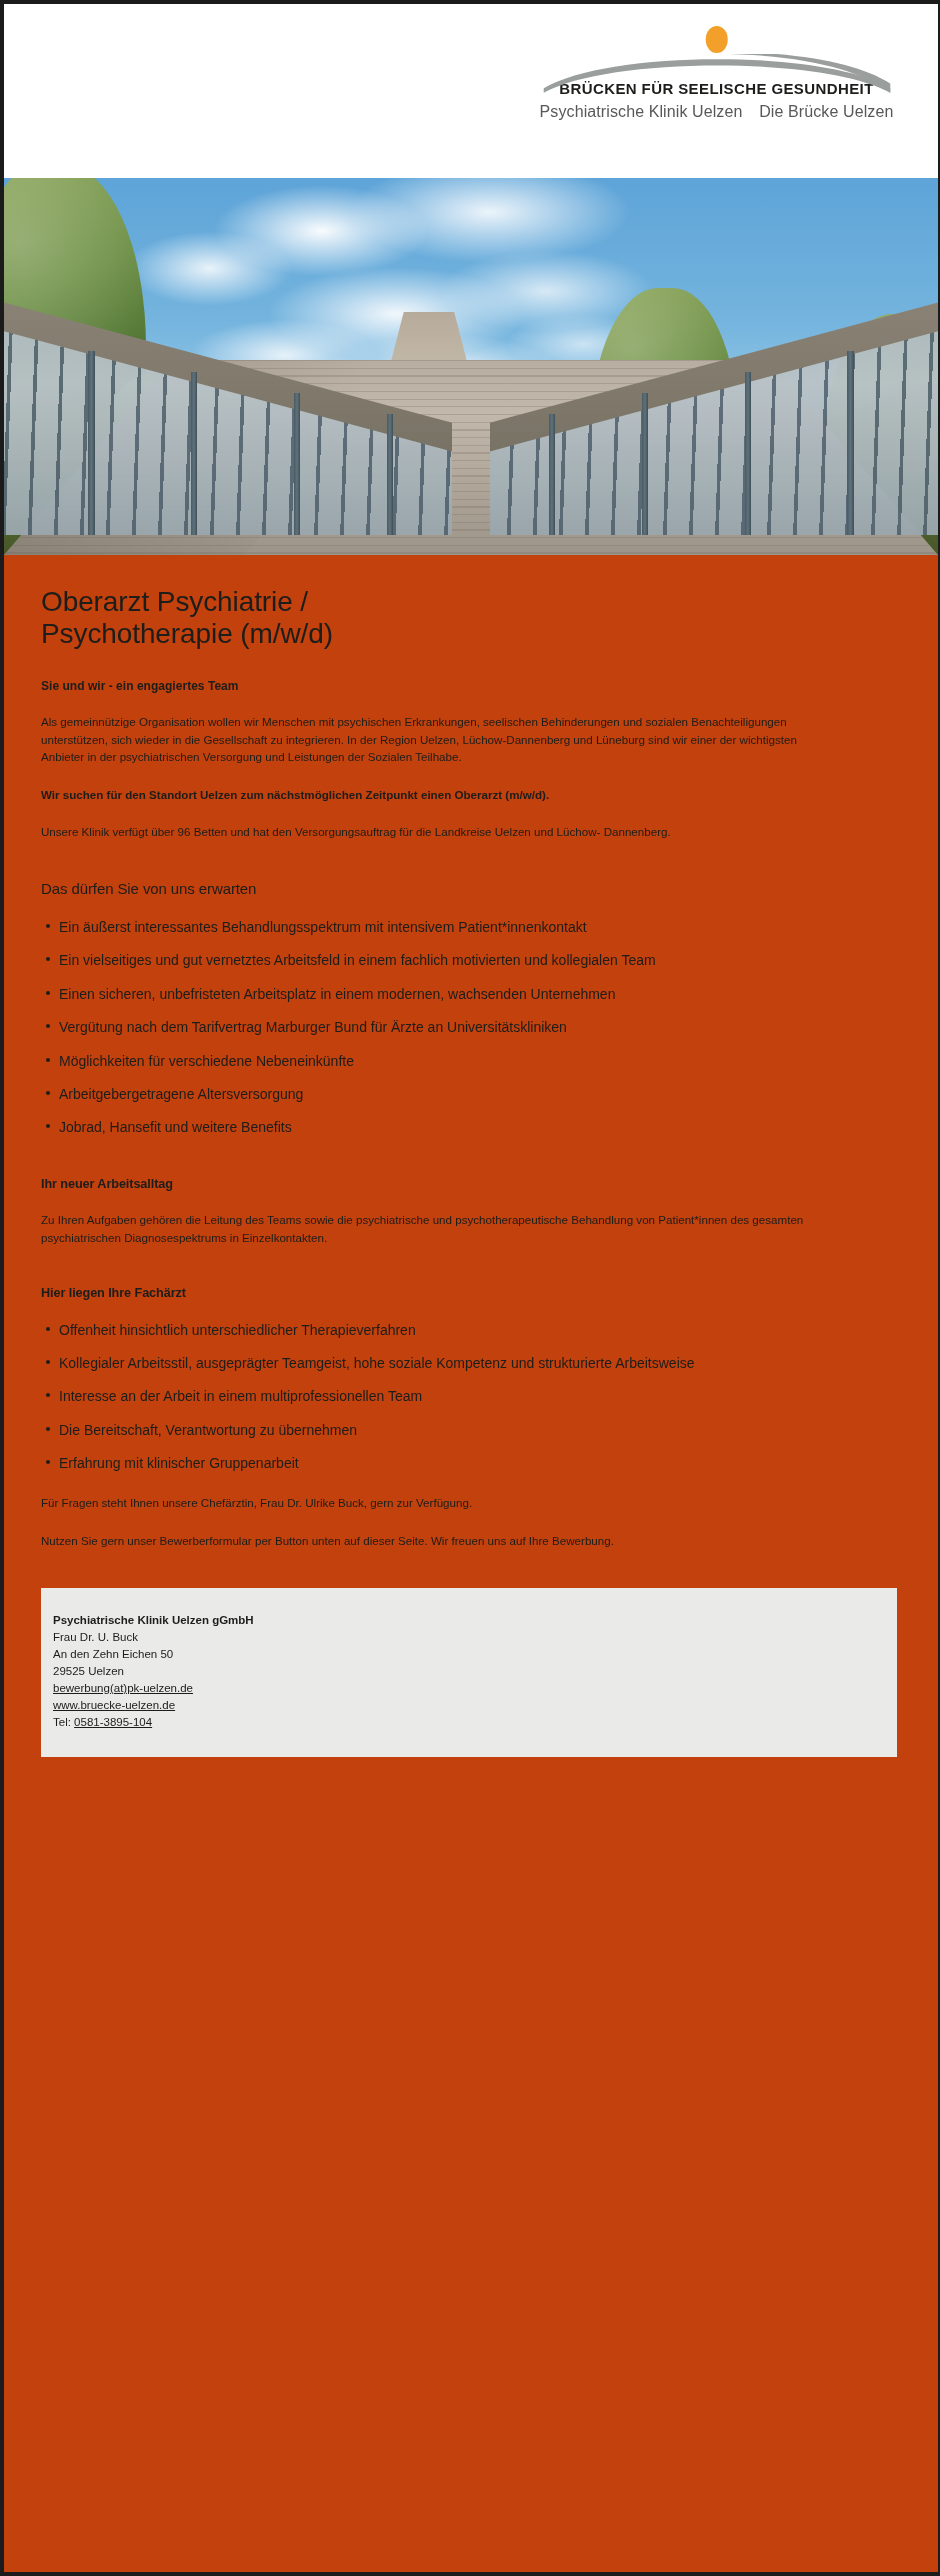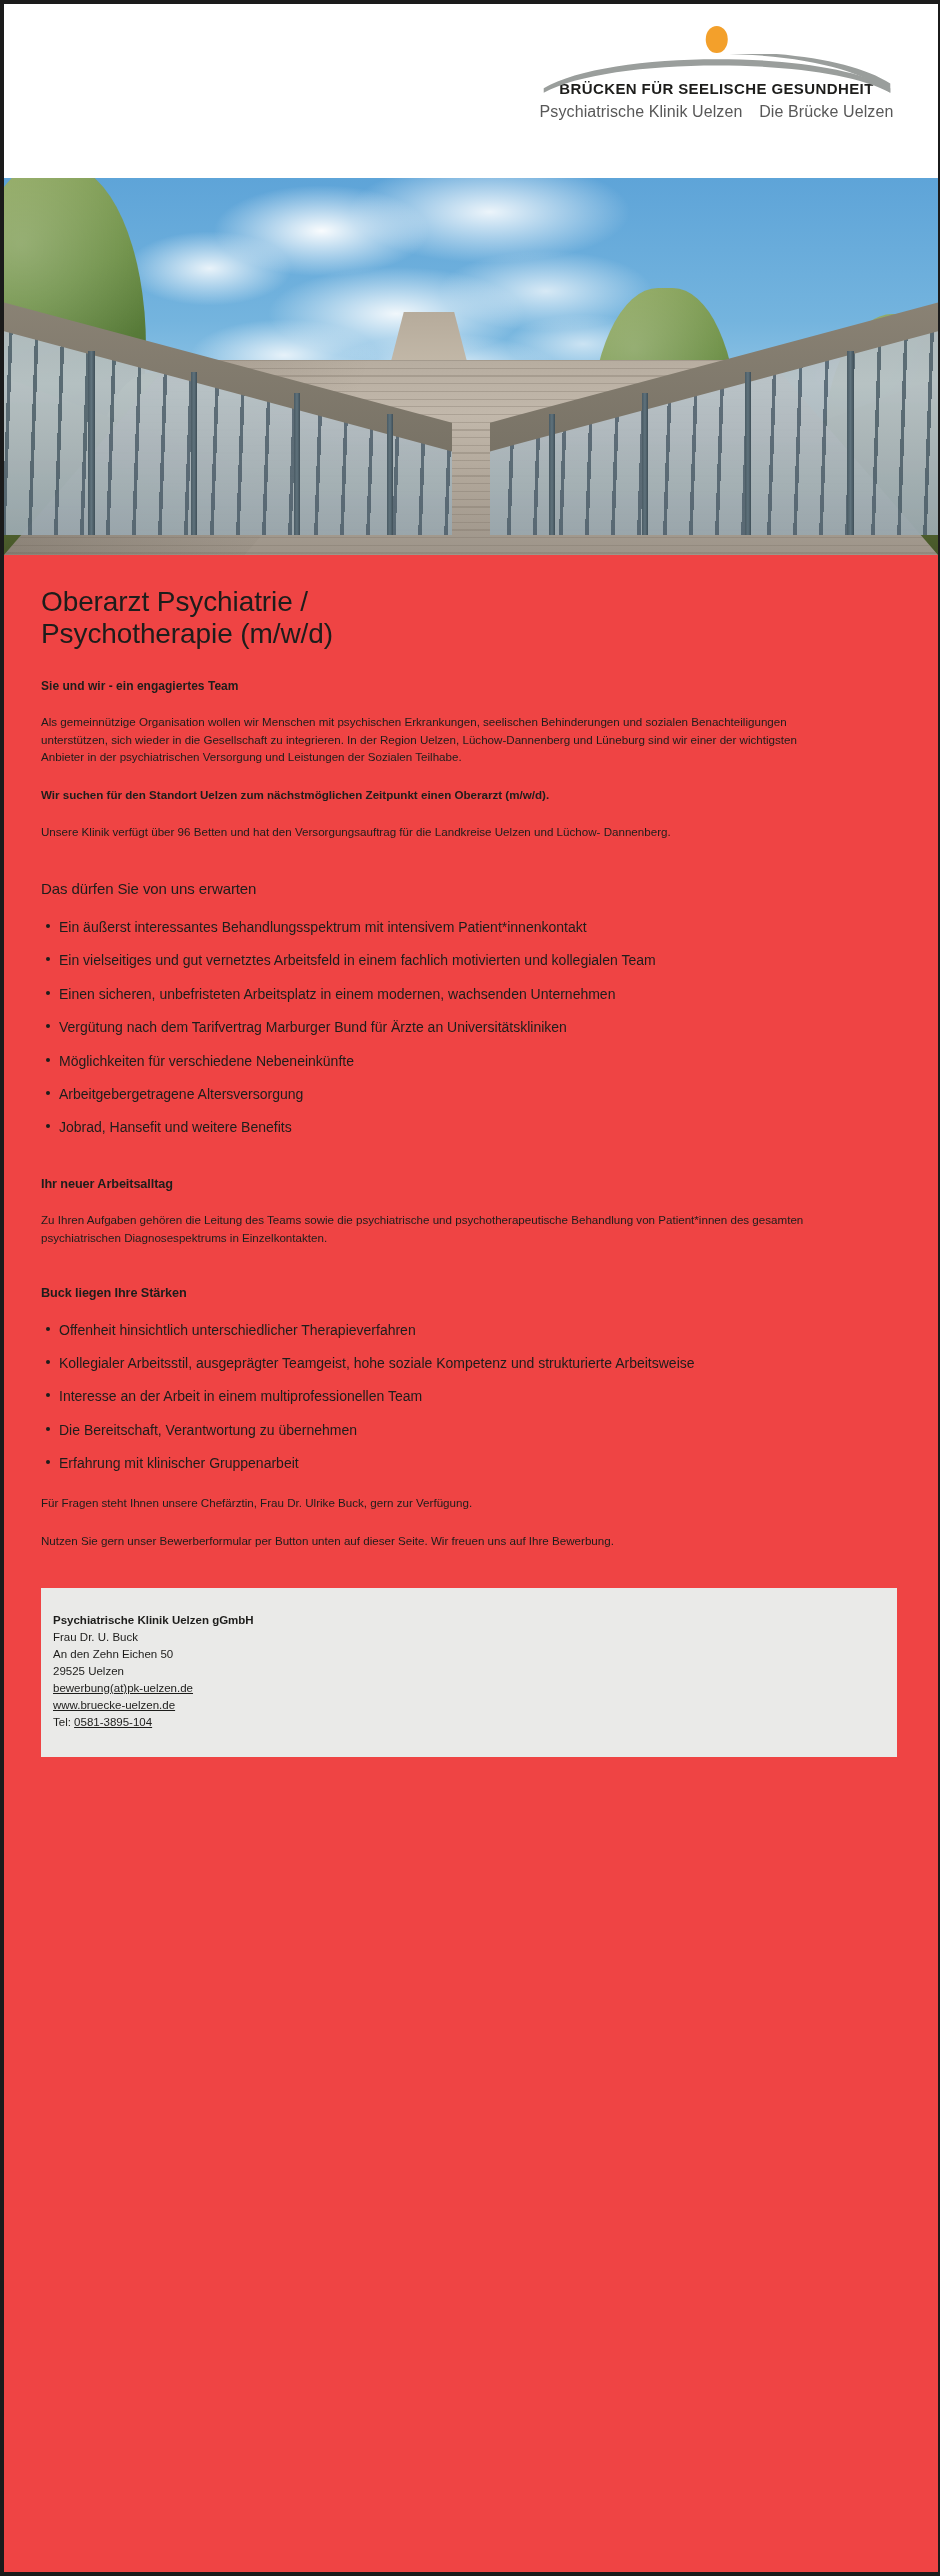--- a/index.html
+++ b/index.html
@@ -9,21 +9,21 @@
     width: 940px;
     background: #ffffff;
     font-family: "Liberation Sans", sans-serif;
     -webkit-font-smoothing: antialiased;
   }
 
   .page {
     position: relative;
     width: 940px;
     min-height: 2576px;
-    background: #ef4444;
+    background: #c2410c;
     border-top: 4.1px solid #1b1b1b;
     border-left: 4.1px solid #1b1b1b;
     border-right: 2.4px solid #1b1b1b;
     border-bottom: 4.1px solid #1b1b1b;
     overflow: hidden;
   }
 
   
   .header {
     height: 174px;
@@ -419,21 +419,21 @@
       <li>Einen sicheren, unbefristeten Arbeitsplatz in einem modernen, wachsenden Unternehmen</li>
       <li>Vergütung nach dem Tarifvertrag Marburger Bund für Ärzte an Universitätskliniken</li>
       <li>Möglichkeiten für verschiedene Nebeneinkünfte</li>
       <li>Arbeitgebergetragene Altersversorgung</li>
       <li>Jobrad, Hansefit und weitere Benefits</li>
     </ul>
 
     <h2 class="section bold-head">Ihr neuer Arbeitsalltag</h2>
     <p class="para">Zu Ihren Aufgaben gehören die Leitung des Teams sowie die psychiatrische und psychotherapeutische Behandlung von Patient*innen des gesamten psychiatrischen Diagnosespektrums in Einzelkontakten.</p>
 
-    <h2 class="section bold-head">Buck liegen Ihre Stärken</h2>
+    <h2 class="section bold-head">Hier liegen Ihre Fachärzt</h2>
     <ul class="bullets">
       <li>Offenheit hinsichtlich unterschiedlicher Therapieverfahren</li>
       <li>Kollegialer Arbeitsstil, ausgeprägter Teamgeist, hohe soziale Kompetenz und strukturierte Arbeitsweise</li>
       <li>Interesse an der Arbeit in einem multiprofessionellen Team</li>
       <li>Die Bereitschaft, Verantwortung zu übernehmen</li>
       <li>Erfahrung mit klinischer Gruppenarbeit</li>
     </ul>
 
     <p class="para">Für Fragen steht Ihnen unsere Chefärztin, Frau Dr. Ulrike Buck, gern zur Verfügung.</p>
 

